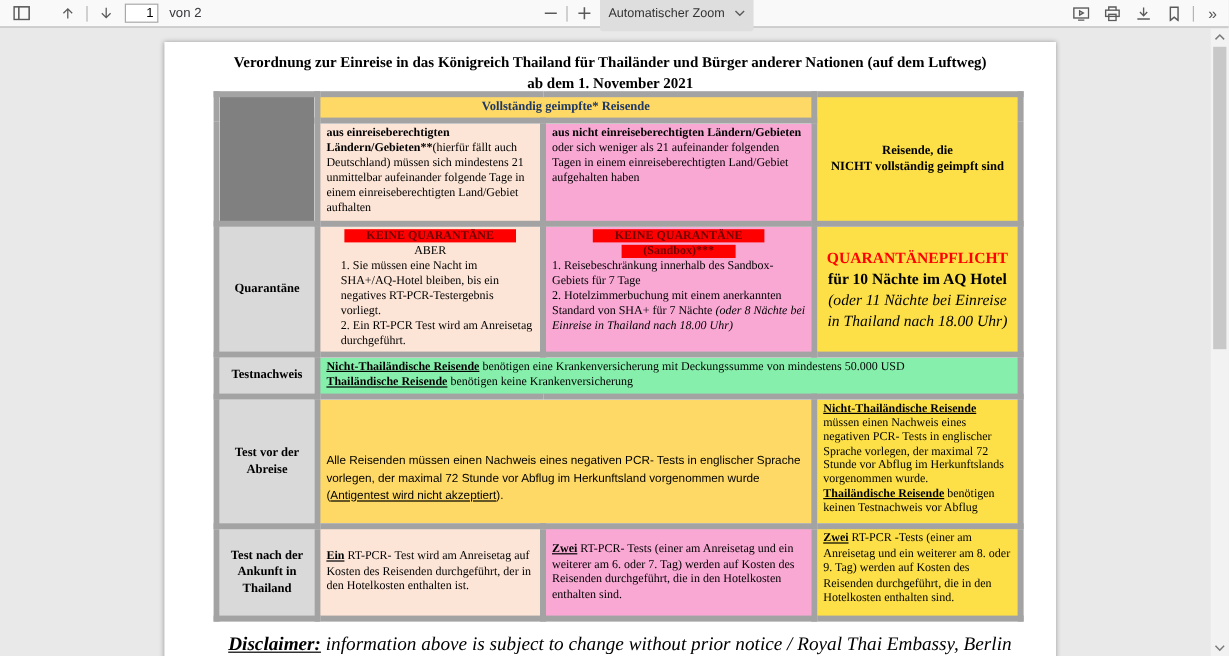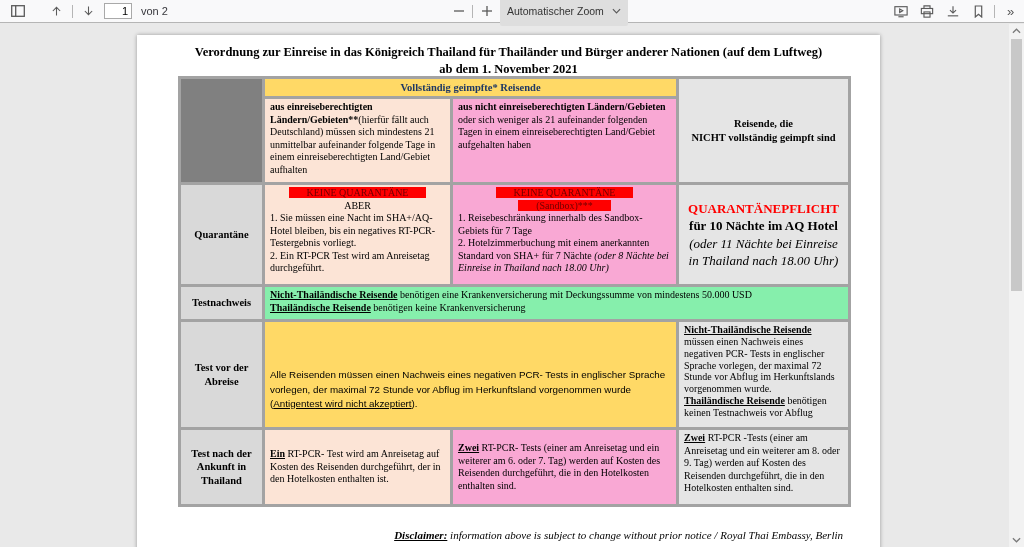--- a/index.html
+++ b/index.html
@@ -50,44 +50,44 @@
   
   .page {
     position: absolute; left: 137px; top: 35px; width: 743px; height: 523px;
     background: #fff; box-shadow: 0 0 4px rgba(0,0,0,.35);
     font-family: "Liberation Serif", serif; color: #000;
   }
   .title { position: absolute; top: 9px; left: 0; right: 0; text-align: center; font-weight: bold; font-size: 12.5px; line-height: 1.35; }
 
   
   table.doc { position: absolute; top: 41px; left: 41px; width: 670px; border-collapse: collapse; table-layout: fixed; font-size: 10px; line-height: 1.25; }
-  table.doc td { border: 3px solid #a3a3a3; padding: 2px 5px; vertical-align: top; overflow: hidden; }
+  table.doc td { border: 5px solid #a3a3a3; padding: 2px 5px; vertical-align: top; overflow: hidden; }
   .corner { background: #808080; }
   .row-label { background: #d9d9d9; font-weight: bold; text-align: center; vertical-align: middle !important; font-size: 10.5px; line-height: 1.3; }
   .gold   { background: #ffd966; }
   .pink   { background: #fce4d6; }
   .lyellow{ background: #f9a8d4; }
-  .blue   { background: #e5e5e5; }
+  .blue   { background: #fde047; }
   .green  { background: #86efac; }
   .vacc-header { color: #1f3864; font-weight: bold; text-align: center; vertical-align: middle !important; font-size: 10.5px; }
   .unvacc-header { font-weight: bold; text-align: center; vertical-align: middle !important; white-space: pre-line; font-size: 10.5px; }
   .center { text-align: center; }
   .vmid { vertical-align: middle !important; }
-  .pre { white-space: pre-line; }
+  .pre { white-space: pre-line; margin-left: 12px; }
   .b  { font-weight: bold; }
   .bu { font-weight: bold; text-decoration: underline; }
   .u  { text-decoration: underline; }
   .i  { font-style: italic; }
   .red { color: #ff0000; }
-  .hl { background: #ff0000; color: #700000; font-weight: normal; padding: 0 18px; }
+  .hl { background: #ff0000; color: #700000; font-weight: bold; padding: 0 18px; }
   .block { display: block; }
   .sans { font-family: "Liberation Sans", sans-serif; font-size: 9.8px; line-height: 1.45; }
   .tight { line-height: 1.18; }
   .q-unvacc { text-align: center; vertical-align: middle !important; font-size: 13px; line-height: 1.35; }
-  .disclaimer { position: absolute; top: 494px; right: 37px; font-style: italic; font-size: 11px; }
+  .disclaimer { position: absolute; top: 494px; right: 37px; font-style: italic; font-size: 16px; }
 </style>
 </head>
 <body>
 
 <div class="toolbar">
   <div class="tb-left">
     <button class="tb-btn">
       <span class="icon">
         <svg width="14" height="12" viewBox="0 0 14 12">
             <rect x="0.7" y="0.7" width="12.6" height="10.6"></rect>

